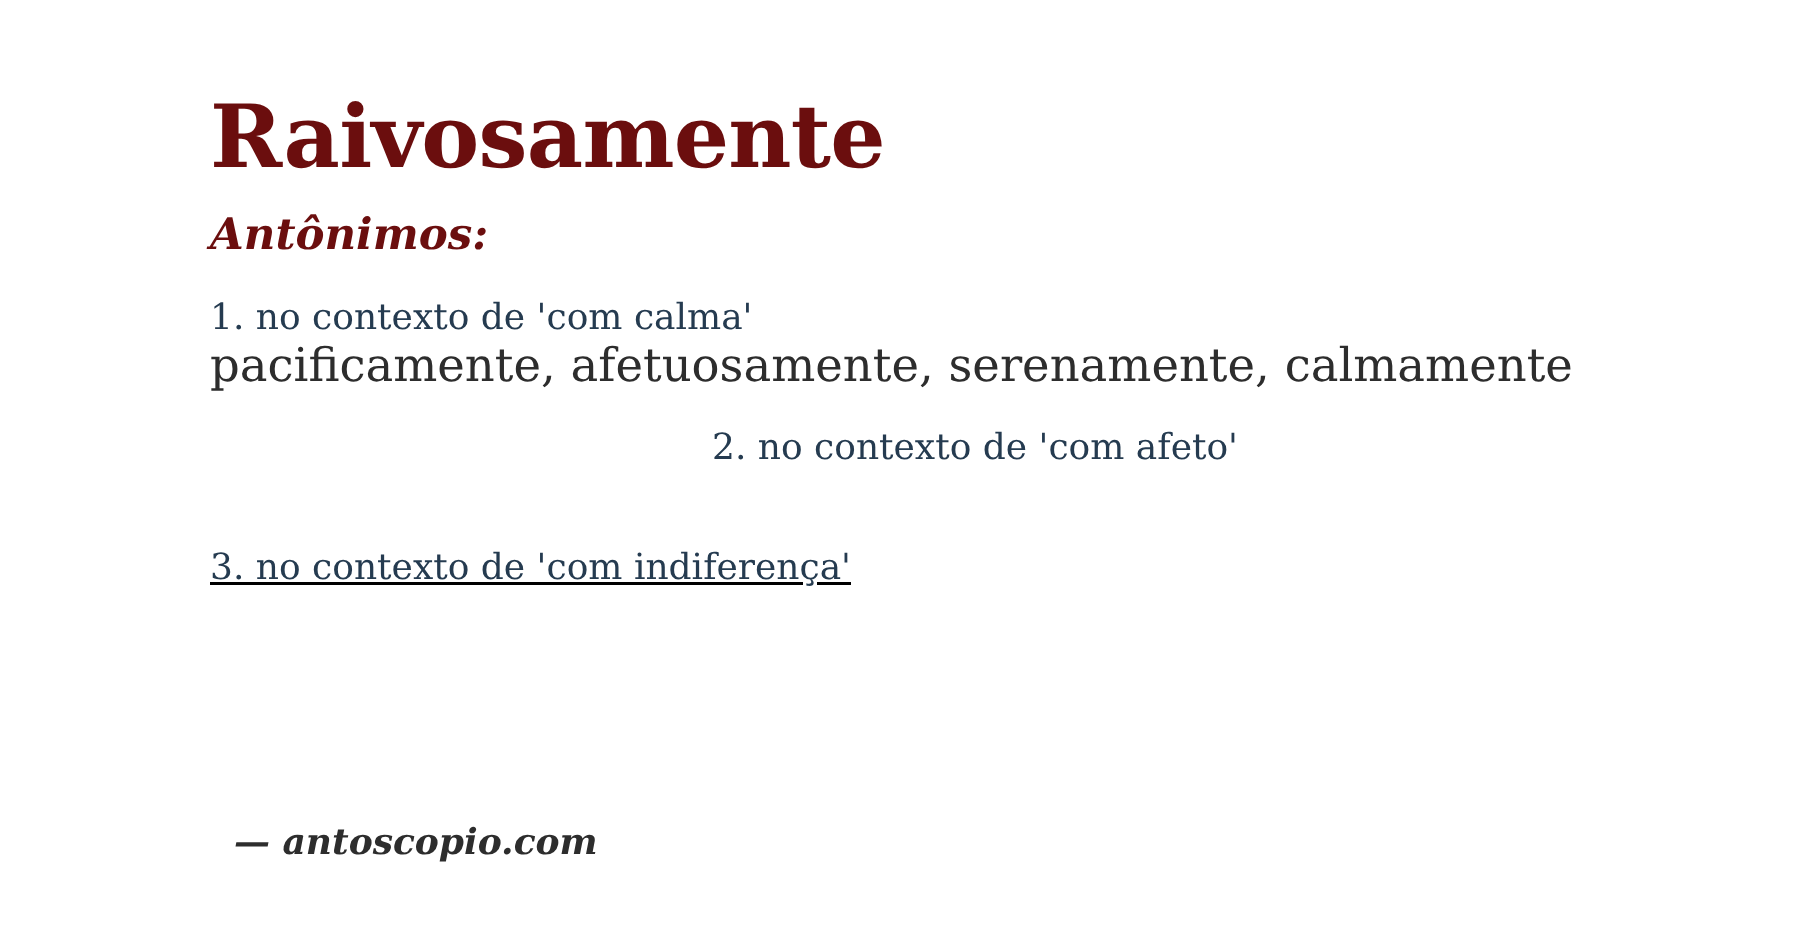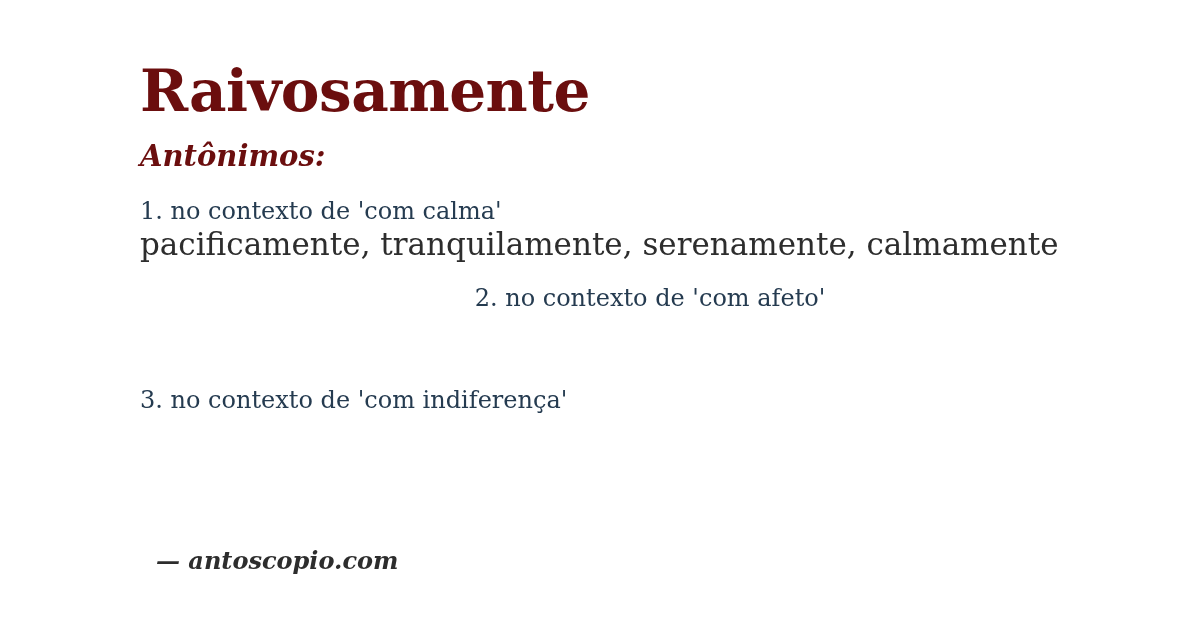--- a/index.html
+++ b/index.html
@@ -37,21 +37,21 @@
     font-style: italic;
     color: var(--accent, #6b0e0e);
   }
   .context-block {
     position: absolute;
     left: 140px;
     right: 40px;
   }
   .context-block.ctx-0 { top: 199px; }
   .context-block.ctx-1 { top: 286px; text-align: center; }
-  .context-block.ctx-2 { top: 388px; }
+  .context-block.ctx-2 { top: 366px; text-decoration: underline; }
   .context-label {
     font-size: 24px;
     line-height: 1;
     margin: 0 0 4px 0;
     color: var(--context, #253b50);
   }
   .antonyms-line {
     font-size: 31px;
     line-height: 1.1;
     margin: 0;
@@ -84,21 +84,21 @@
 <body>
 
 <div class="card">
 
   <h1 class="word-title">Raivosamente</h1>
 
   <h2 class="section-label">Antônimos:</h2>
 
   <div class="context-block ctx-0">
     <p class="context-label">1. no contexto de 'com calma'</p>
-    <p class="antonyms-line">pacificamente, tranquilamente, serenamente, calmamente</p>
+    <p class="antonyms-line">pacificamente, afetuosamente, serenamente, calmamente</p>
   </div>
 
   <div class="context-block ctx-1">
     <p class="context-label">2. no contexto de 'com afeto'</p>
   </div>
 
   <div class="context-block ctx-2">
     <p class="context-label">3. no contexto de 'com indiferença'</p>
   </div>
 

